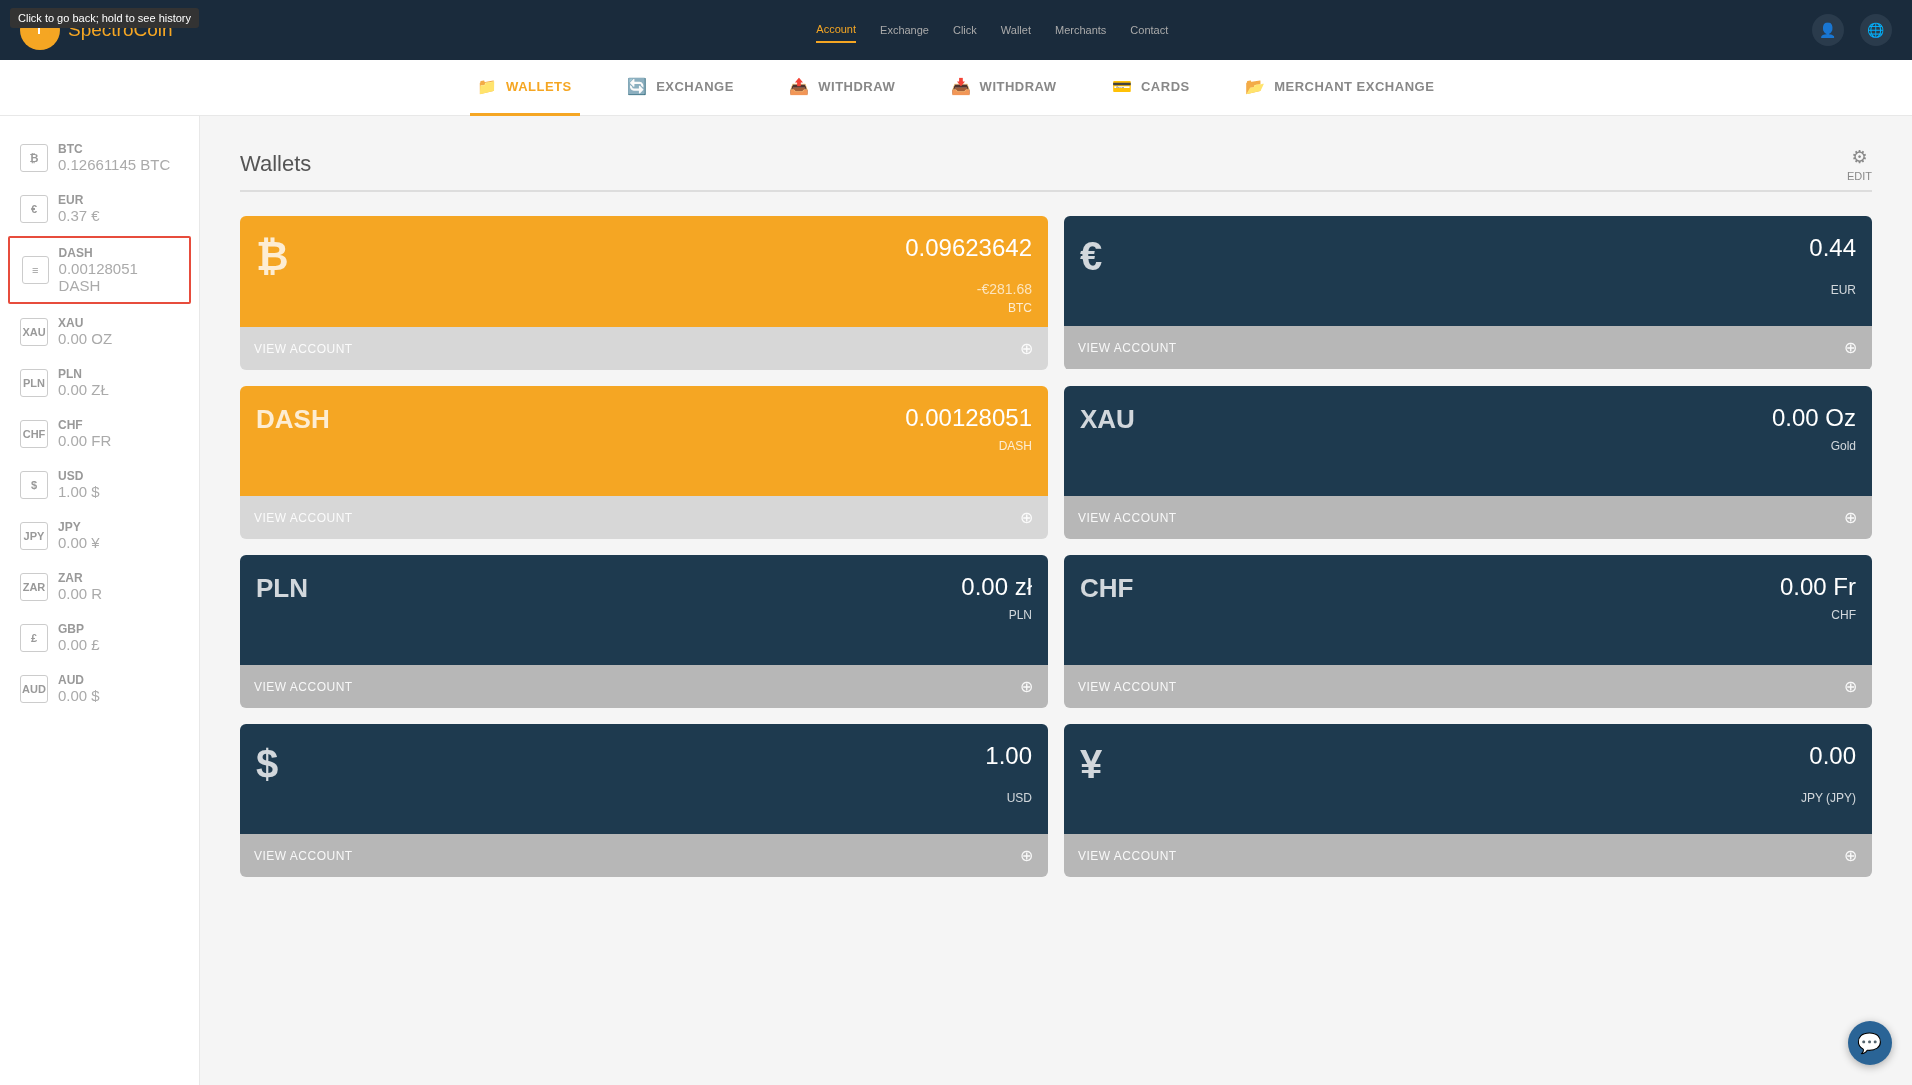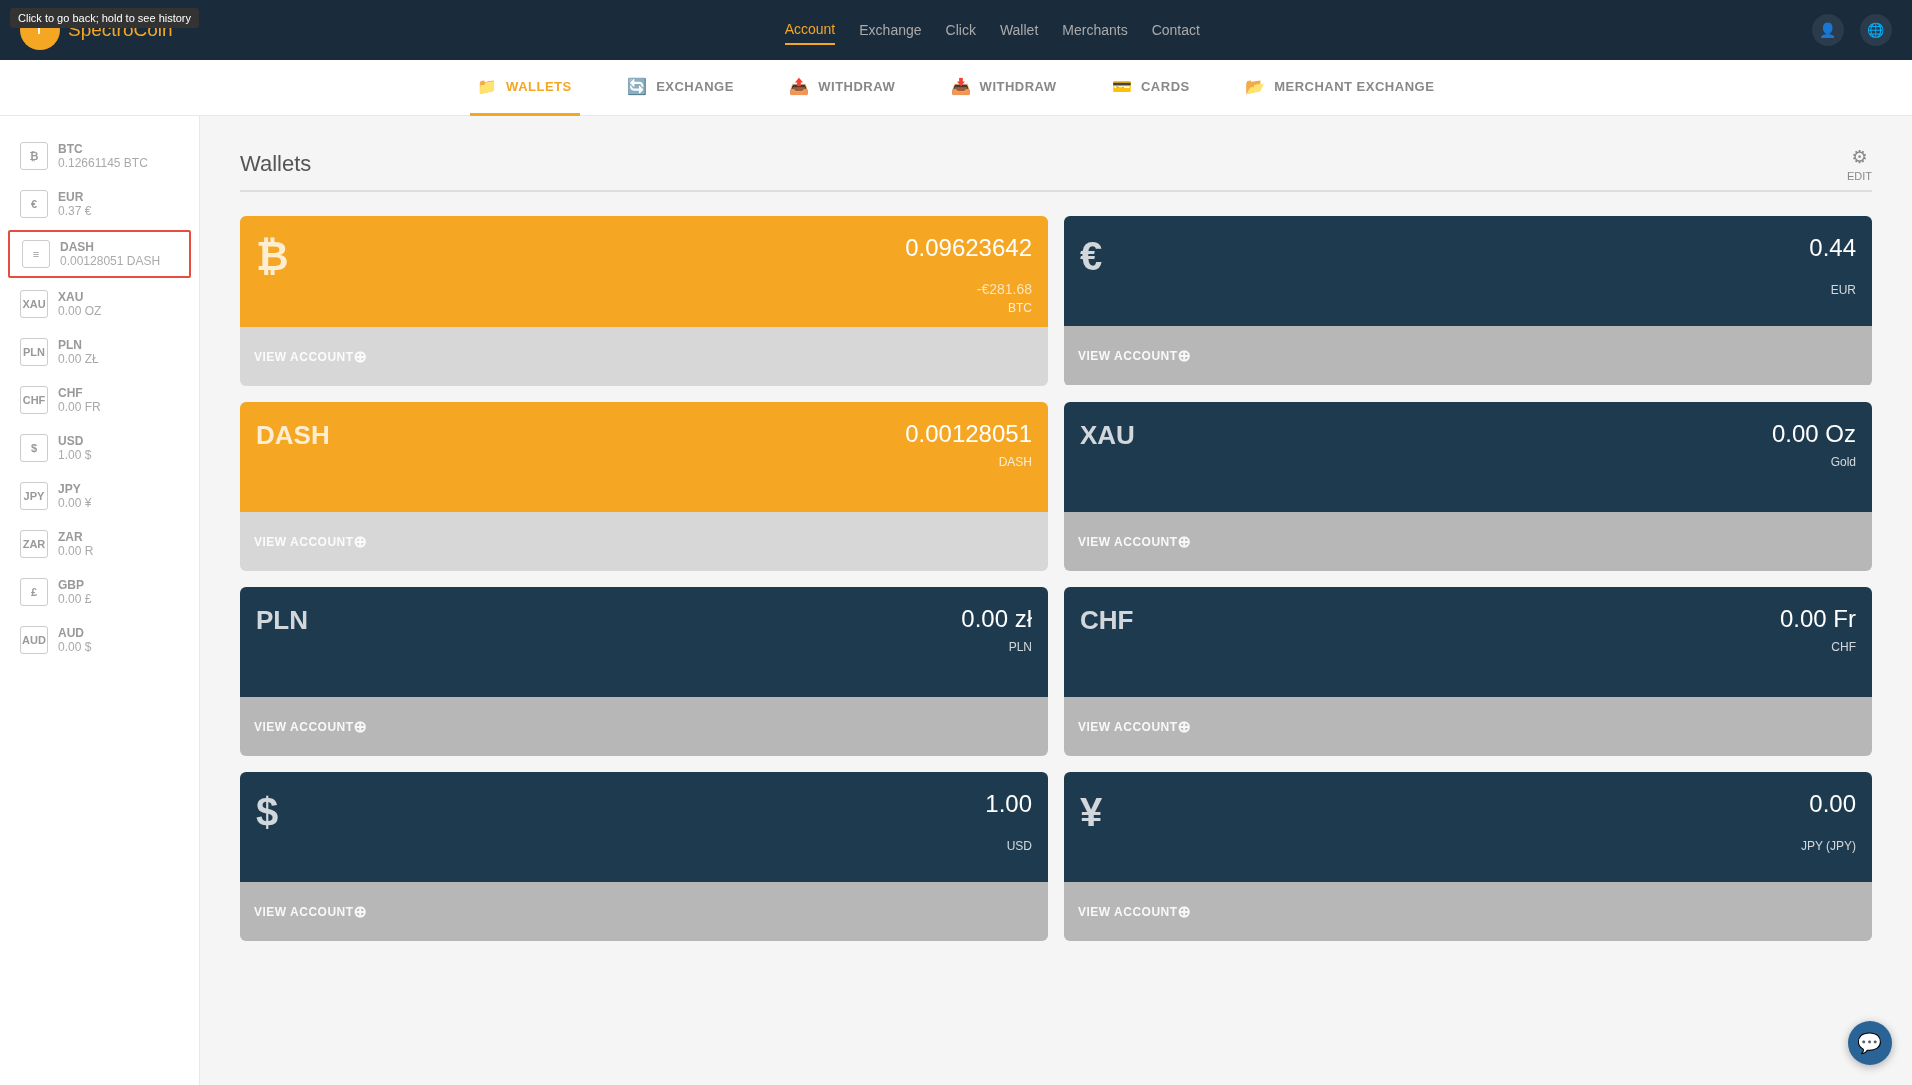--- a/index.html
+++ b/index.html
@@ -37,21 +37,21 @@
     }
     .logo-text span { color: #f5a623; }
     .nav-links {
       display: flex;
       align-items: center;
       gap: 24px;
     }
     .nav-link {
       color: #aaa;
       text-decoration: none;
-      font-size: 14px;
+      font-size: 11px;
       padding: 6px 0;
       cursor: pointer;
     }
     .nav-link.active {
       color: #f5a623;
       border-bottom: 2px solid #f5a623;
     }
     .nav-icons {
       display: flex;
       align-items: center;
@@ -152,21 +152,21 @@
       border: 1.5px solid #ccc;
       border-radius: 3px;
       display: flex;
       align-items: center;
       justify-content: center;
       font-size: 11px;
       color: #999;
       font-weight: bold;
     }
     .sidebar-coin-name { font-weight: 600; color: #999; font-size: 12px; }
-    .sidebar-coin-balance { font-size: 12px; color: #aaa; }
+    .sidebar-coin-balance { font-size: 15px; color: #aaa; }
     .sidebar-coin-info { display: flex; flex-direction: column; }
 
     
     .content {
       flex: 1;
       padding: 30px 40px;
       background: #f5f5f5;
     }
     .content-header {
       display: flex;
@@ -219,27 +219,28 @@
       margin-top: 2px;
     }
     .wallet-card-label {
       text-align: right;
       color: rgba(255,255,255,0.8);
       font-size: 12px;
       margin-top: 4px;
     }
     .wallet-card-footer {
       background: rgba(0,0,0,0.15);
-      padding: 20px 14px;
-      display: flex;
-      align-items: center;
+      padding: 12px 14px;
+      display: flex;
+      align-items: center;
+      justify-content: space-between;
       color: rgba(255,255,255,0.9);
       font-size: 12px;
       letter-spacing: 0.5px;
-      font-weight: 700;
+      font-weight: 400;
     }
     .wallet-card.orange .wallet-card-footer { background: rgba(0,0,0,0.12); }
     .wallet-card.dark .wallet-card-footer { background: rgba(0,0,0,0.25); }
 
     .card-top-row {
       display: flex;
       align-items: flex-start;
       justify-content: space-between;
     }
 

